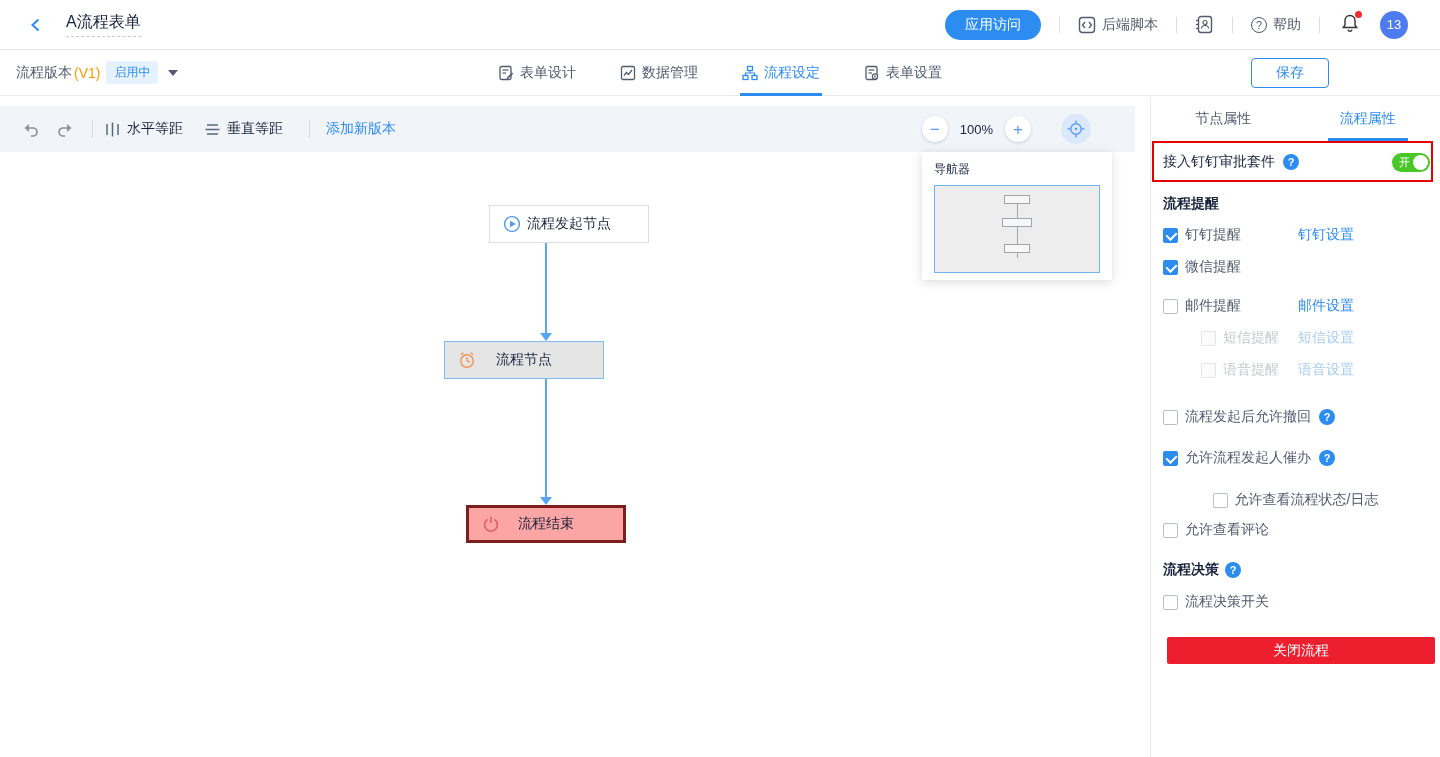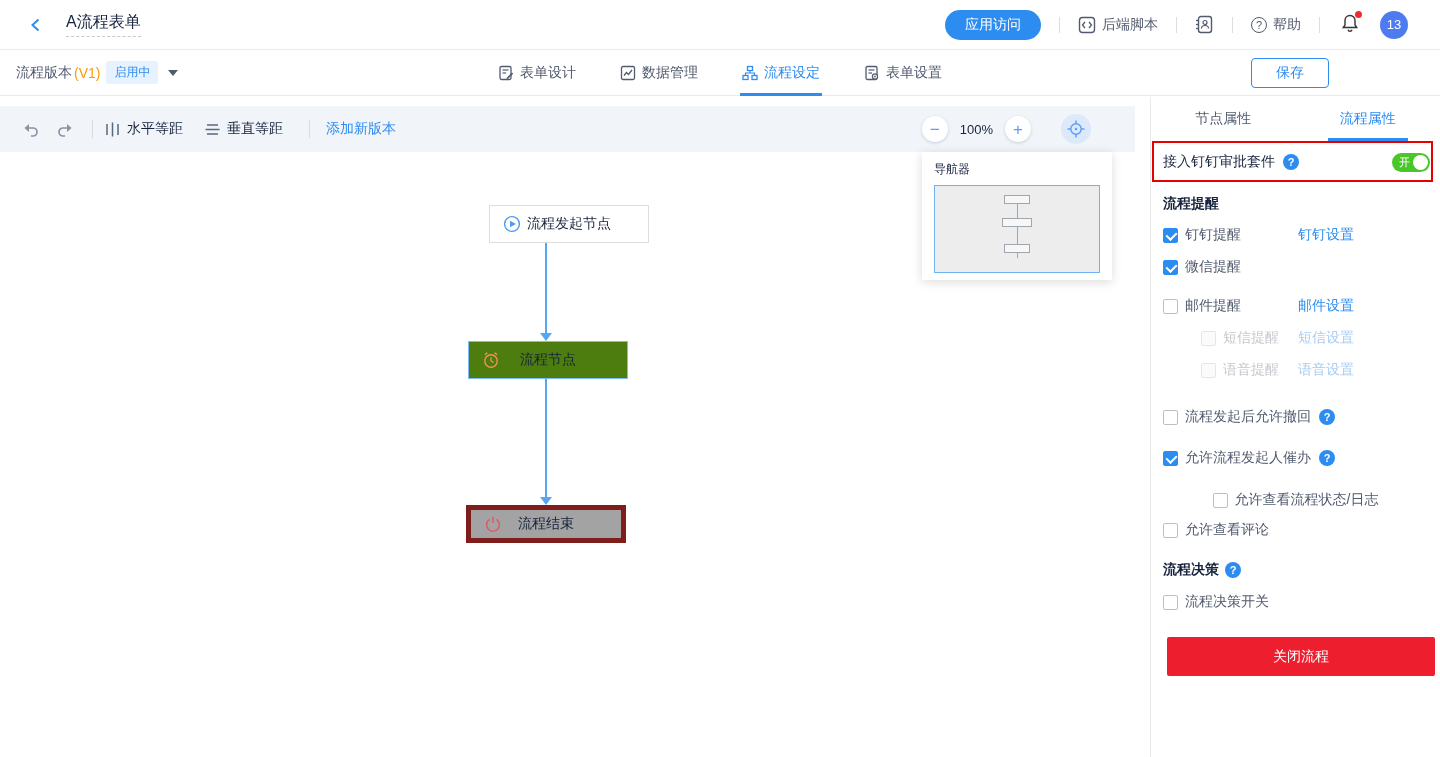--- a/index.html
+++ b/index.html
@@ -45,22 +45,22 @@
   .tb-link { color:#2d8cf0; font-size:14px; margin-left:4px; cursor:pointer; }
   .zoom-group { position:absolute; right:44px; top:0; height:46px; display:flex; align-items:center; gap:12px; }
   .zoom-circle { width:26px; height:26px; border-radius:50%; background:#fff; box-shadow:0 1px 3px rgba(70,100,140,.25); color:#5a9cf8; font-size:17px; display:flex; align-items:center; justify-content:center; cursor:pointer; line-height:1; }
   .zoom-level { font-size:13px; color:#17233d; }
   .locate-btn { width:30px; height:30px; border-radius:50%; background:#dbe9fb; display:flex; align-items:center; justify-content:center; margin-left:18px; cursor:pointer; }
 
   
   .flow-node { position:absolute; width:160px; height:38px; display:flex; align-items:center; justify-content:center; font-size:14px; color:#17233d; cursor:pointer; }
   .flow-node .node-icon { position:absolute; left:13px; top:50%; transform:translateY(-50%); display:flex; }
   .node-start { left:489px; top:108px; background:#fff; border:1px solid #dcdee2; }
-  .node-process { left:468px; top:244px; background:#4d7c0f; border:1px solid #79bbf2; }
-  .node-end { left:466px; top:408px; background:#a3a3a3; border:5px solid #7f1d1d; }
+  .node-process { left:444px; top:244px; background:#e5e5e5; border:1px solid #79bbf2; }
+  .node-end { left:466px; top:408px; background:#fca5a5; border:3px solid #7f1d1d; }
   .flow-line { position:absolute; left:545px; width:2px; background:#55a6f3; }
   .line-1 { top:146px; height:90px; }
   .line-2 { top:282px; height:118px; }
   .arrow-head { position:absolute; left:540px; width:0; height:0; border-left:6px solid transparent; border-right:6px solid transparent; border-top:8px solid #55a6f3; }
   .ah-1 { top:236px; }
   .ah-2 { top:400px; }
 
   
   .navigator { position:absolute; left:922px; top:55px; width:190px; height:128px; background:#fff; box-shadow:0 2px 10px rgba(0,0,0,.14); padding:9px 12px; z-index:4; }
   .nav-title { font-size:12px; color:#17233d; }
@@ -90,21 +90,21 @@
   .cb.checked { background:#2d8cf0; border-color:#2d8cf0; }
   .cb.checked::after { content:""; position:absolute; left:4px; top:1px; width:5px; height:8px; border:solid #fff; border-width:0 2px 2px 0; transform:rotate(45deg); }
   .cb.disabled { border-color:#e3e6ea; background:#fbfbfc; }
   .remind-link { flex:1; font-size:14px; color:#2d8cf0; cursor:pointer; }
   .remind-row.disabled .cb-label { color:#c5c8ce;padding-left:38px; }
   .remind-row.disabled .remind-link { color:#a8cdf0; }
   .opt-row { display:flex; align-items:center; margin-top:0; }
   .opt-row .cb-label { width:auto; align-items:center; }
   .opt-row .cb { margin-top:0; }
   .opt-row .q-icon { margin-left:8px; }
-  .close-flow-btn { display:block; margin:26px 14px 0 4px; width:268px; height:39px; background:#ed1f2f; border:none; border-radius:2px; color:#fff; font-size:14px; cursor:pointer; }
+  .close-flow-btn { display:block; margin:26px 14px 0 4px; width:268px; height:27px; background:#ed1f2f; border:none; border-radius:2px; color:#fff; font-size:14px; cursor:pointer; }
 </style>
 </head>
 <body>
 
 <div class="app">
 
   <div class="header">
     <div class="back-btn">
       <svg width="16" height="16" viewBox="0 0 16 16">
           <polyline points="10.5,2.5 4.5,8 10.5,13.5" fill="none" stroke="#2d8cf0" stroke-width="2"></polyline>

